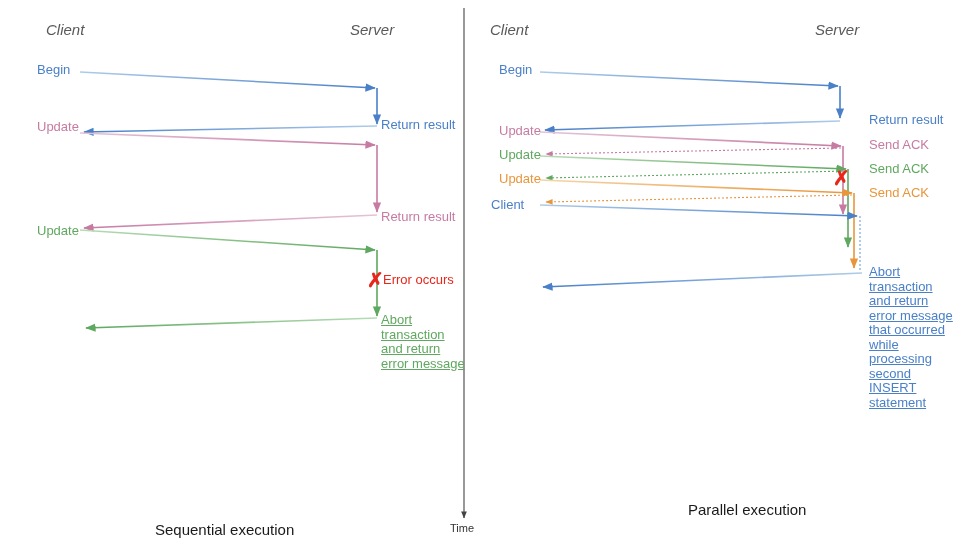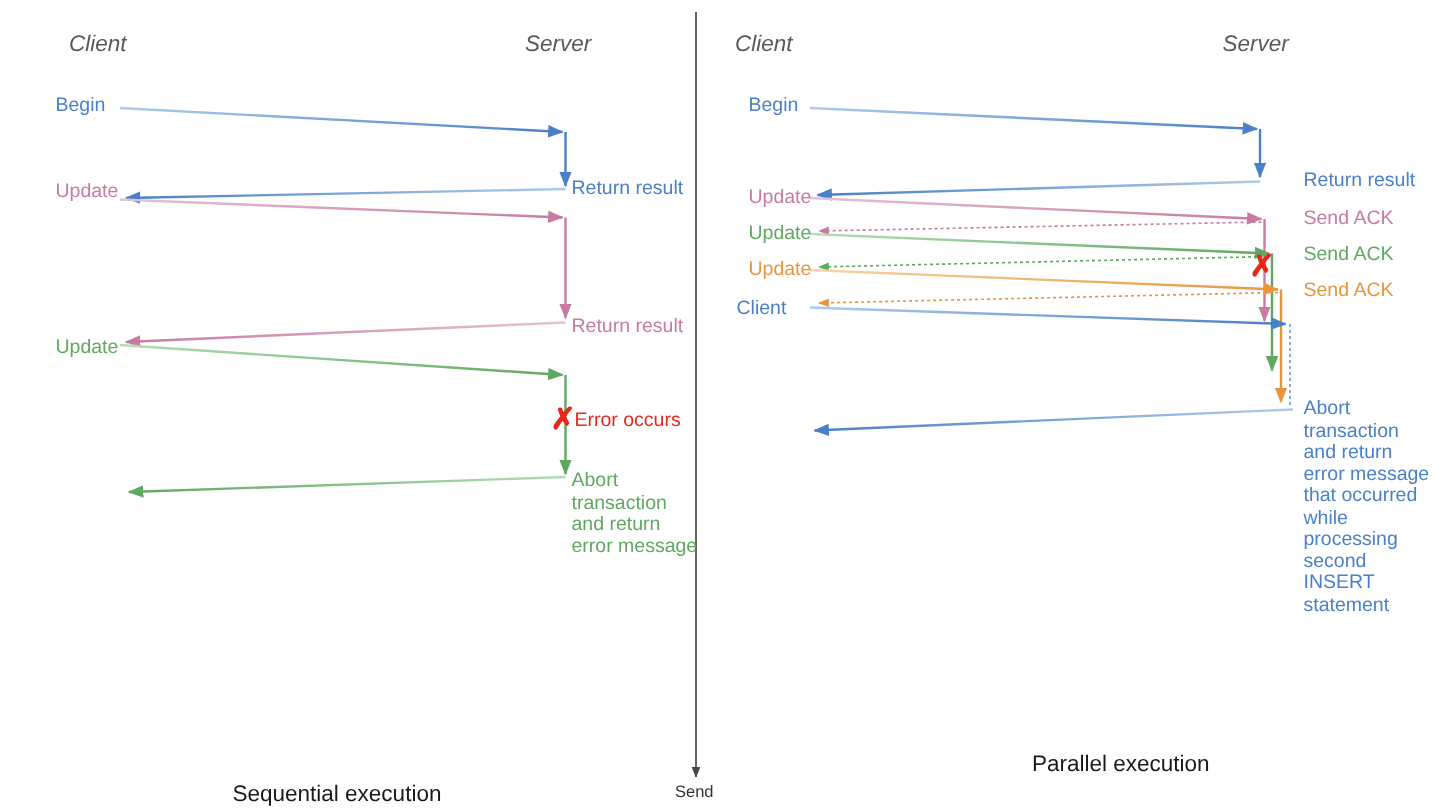--- a/index.html
+++ b/index.html
@@ -8,21 +8,21 @@
   #stage{position:relative;width:960px;height:450px;background:#fff;}
   svg{position:absolute;left:0;top:0;width:960px;height:540px;}
   .lbl{position:absolute;white-space:pre;line-height:13px;}
   .actor{font-style:italic;font-size:15px;color:#595959;}
   .msg{font-size:13px;}
   .caption{font-size:15px;color:#1a1a1a;}
   .timelbl{font-size:11px;color:#333;}
   .errlbl{font-size:13px;color:#e8261b;text-align:right;}
   .xmark{position:absolute;font-size:20px;font-weight:bold;color:#e8261b;
          font-family:"Liberation Sans",sans-serif;line-height:20px;}
-  .multi{line-height:14.5px;}
+  .multi{line-height:14.5px;text-decoration:underline;}
 </style>
 </head>
 <body>
 
 <div id="stage">
 
   <svg viewBox="0 0 960 540">
     <defs>
       <marker id="ar-blue" markerWidth="7" markerHeight="7" refX="6" refY="2.6" orient="auto">
         <path d="M0,0 L6.5,2.6 L0,5.2 z" fill="#4a80c8"></path>
@@ -135,21 +135,21 @@
   <div class="xmark" style="left:367px;top:270px;">✗</div>
   <div class="lbl errlbl" style="left:383px;top:273px;">Error occurs</div>
 
   <div class="lbl msg multi" style="left:381px;top:313px;color:#5fa85f;">Abort
 transaction
 and return
 error message</div>
 
   <div class="lbl caption" style="left:155px;top:507px;margin-top:16px;">Sequential execution</div>
 
-  <div class="lbl timelbl" style="left:450px;top:522px;">Send</div>
+  <div class="lbl timelbl" style="left:450px;top:522px;">Time</div>
 
   <div class="lbl actor" style="left:490px;top:23px;">Client</div>
   <div class="lbl actor" style="left:815px;top:23px;">Server</div>
 
   <div class="lbl msg" style="left:499px;top:63px;color:#4a80c8;">Begin</div>
   <div class="lbl msg" style="left:869px;top:113px;color:#4a80c8;">Return result</div>
 
   <div class="lbl msg" style="left:499px;top:124px;color:#c77ba3;">Update</div>
   <div class="lbl msg" style="left:869px;top:138px;color:#c77ba3;">Send ACK</div>
 

